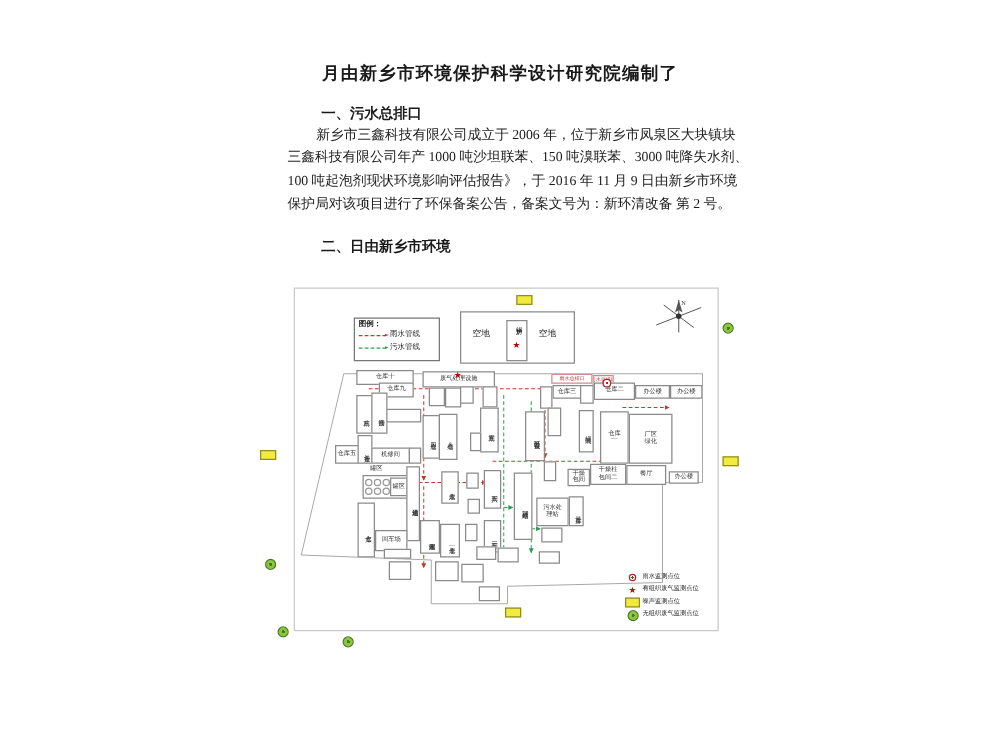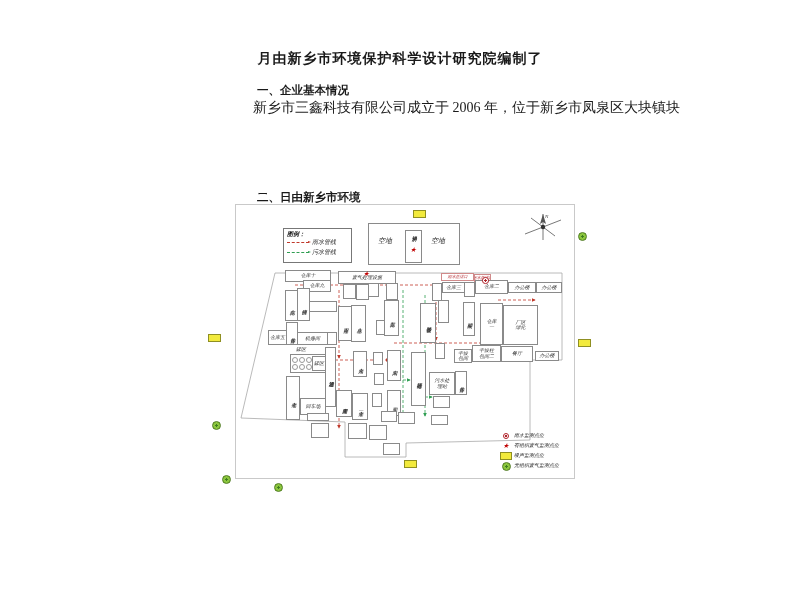--- a/index.html
+++ b/index.html
@@ -6,28 +6,28 @@
   body{width:800px;height:600px;position:relative;overflow:hidden;
        font-family:"Liberation Serif","DejaVu Serif",serif;color:#1a1a1a;}
   .doc-title{position:absolute;top:50px;left:0;width:800px;text-align:center;
        font-family:"Liberation Sans","DejaVu Sans",sans-serif;
        font-weight:bold;font-size:14px;letter-spacing:1px;}
   .sec-head{position:absolute;left:257px;
        font-family:"Liberation Sans","DejaVu Sans",sans-serif;
        font-weight:bold;font-size:11.5px;}
   #sec1{top:83px;}
   #sec2{top:190px;}
-  .para{position:absolute;left:230px;top:99px;width:343px;font-size:14px;}
+  .para{position:absolute;left:230px;top:99px;width:343px;font-size:11px;}
   .para .pline{display:block;height:18.4px;line-height:18.4px;white-space:nowrap;
        text-align:justify;text-align-last:justify;}
   .para .pline.first{text-indent:23px;}
 
   
-  #diagram{position:absolute;left:195px;top:200px;width:405px;height:300px;
-       font-size:5px;line-height:1.1;font-style:italic;}
+  #diagram{position:absolute;left:195px;top:226px;width:405px;height:300px;
+       font-size:5px;line-height:1.1;}
   #frame{position:absolute;left:40px;top:4px;width:338px;height:273px;
        border:1px solid #c9c9c9;background:#fff;}
   #dsvg{position:absolute;left:0;top:0;pointer-events:none;}
   .bld{position:absolute;border:1px solid #8a8a8a;background:#fff;color:#333;
        display:flex;align-items:center;justify-content:center;text-align:center;
        overflow:hidden;white-space:pre-line;}
   .bld.v{writing-mode:vertical-rl;text-orientation:upright;}
   .bld.plain{border:none;background:transparent;}
   .bld.redtext{border:1px solid #d08a8a;color:#b1232a;font-size:4px;white-space:nowrap;}
   .tank{display:inline-block;width:4px;height:4px;border:1px solid #999;
@@ -61,24 +61,27 @@
   .psym{width:12px;display:flex;justify-content:center;margin-right:2px;}
   .psym .mk{position:static;}
   .plab{font-size:5px;color:#222;white-space:nowrap;}
   
   #compass{position:absolute;left:326px;top:12px;width:44px;height:30px;}
 </style>
 </head>
 <body>
 
 <div class="doc-title">月由新乡市环境保护科学设计研究院编制了</div>
-<div class="sec-head" id="sec1">一、企业基本情况</div>
+<div class="sec-head" id="sec1">一、污水总排口</div>
 
 <div class="para">
   <span class="pline first">新乡市三鑫科技有限公司成立于 2006 年，位于新乡市凤泉区大块镇块</span>
+  <span class="pline">三鑫科技有限公司年产 1000 吨沙坦联苯、150 吨溴联苯、3000 吨降失水剂、</span>
+  <span class="pline">100 吨起泡剂现状环境影响评估报告》，于 2016 年 11 月 9 日由新乡市环境</span>
+  <span class="pline">保护局对该项目进行了环保备案公告，备案文号为：新环清改备 第 2 号。</span>
 </div>
 
 <div class="sec-head" id="sec2">二、日由新乡市环境</div>
 
 <div id="diagram">
   <div id="frame"></div>
 
   <svg id="dsvg" width="405" height="300" viewBox="0 0 405 300">
     <defs>
       <marker id="ar" viewBox="0 0 6 6" refX="5" refY="3" markerWidth="5" markerHeight="5" orient="auto">

